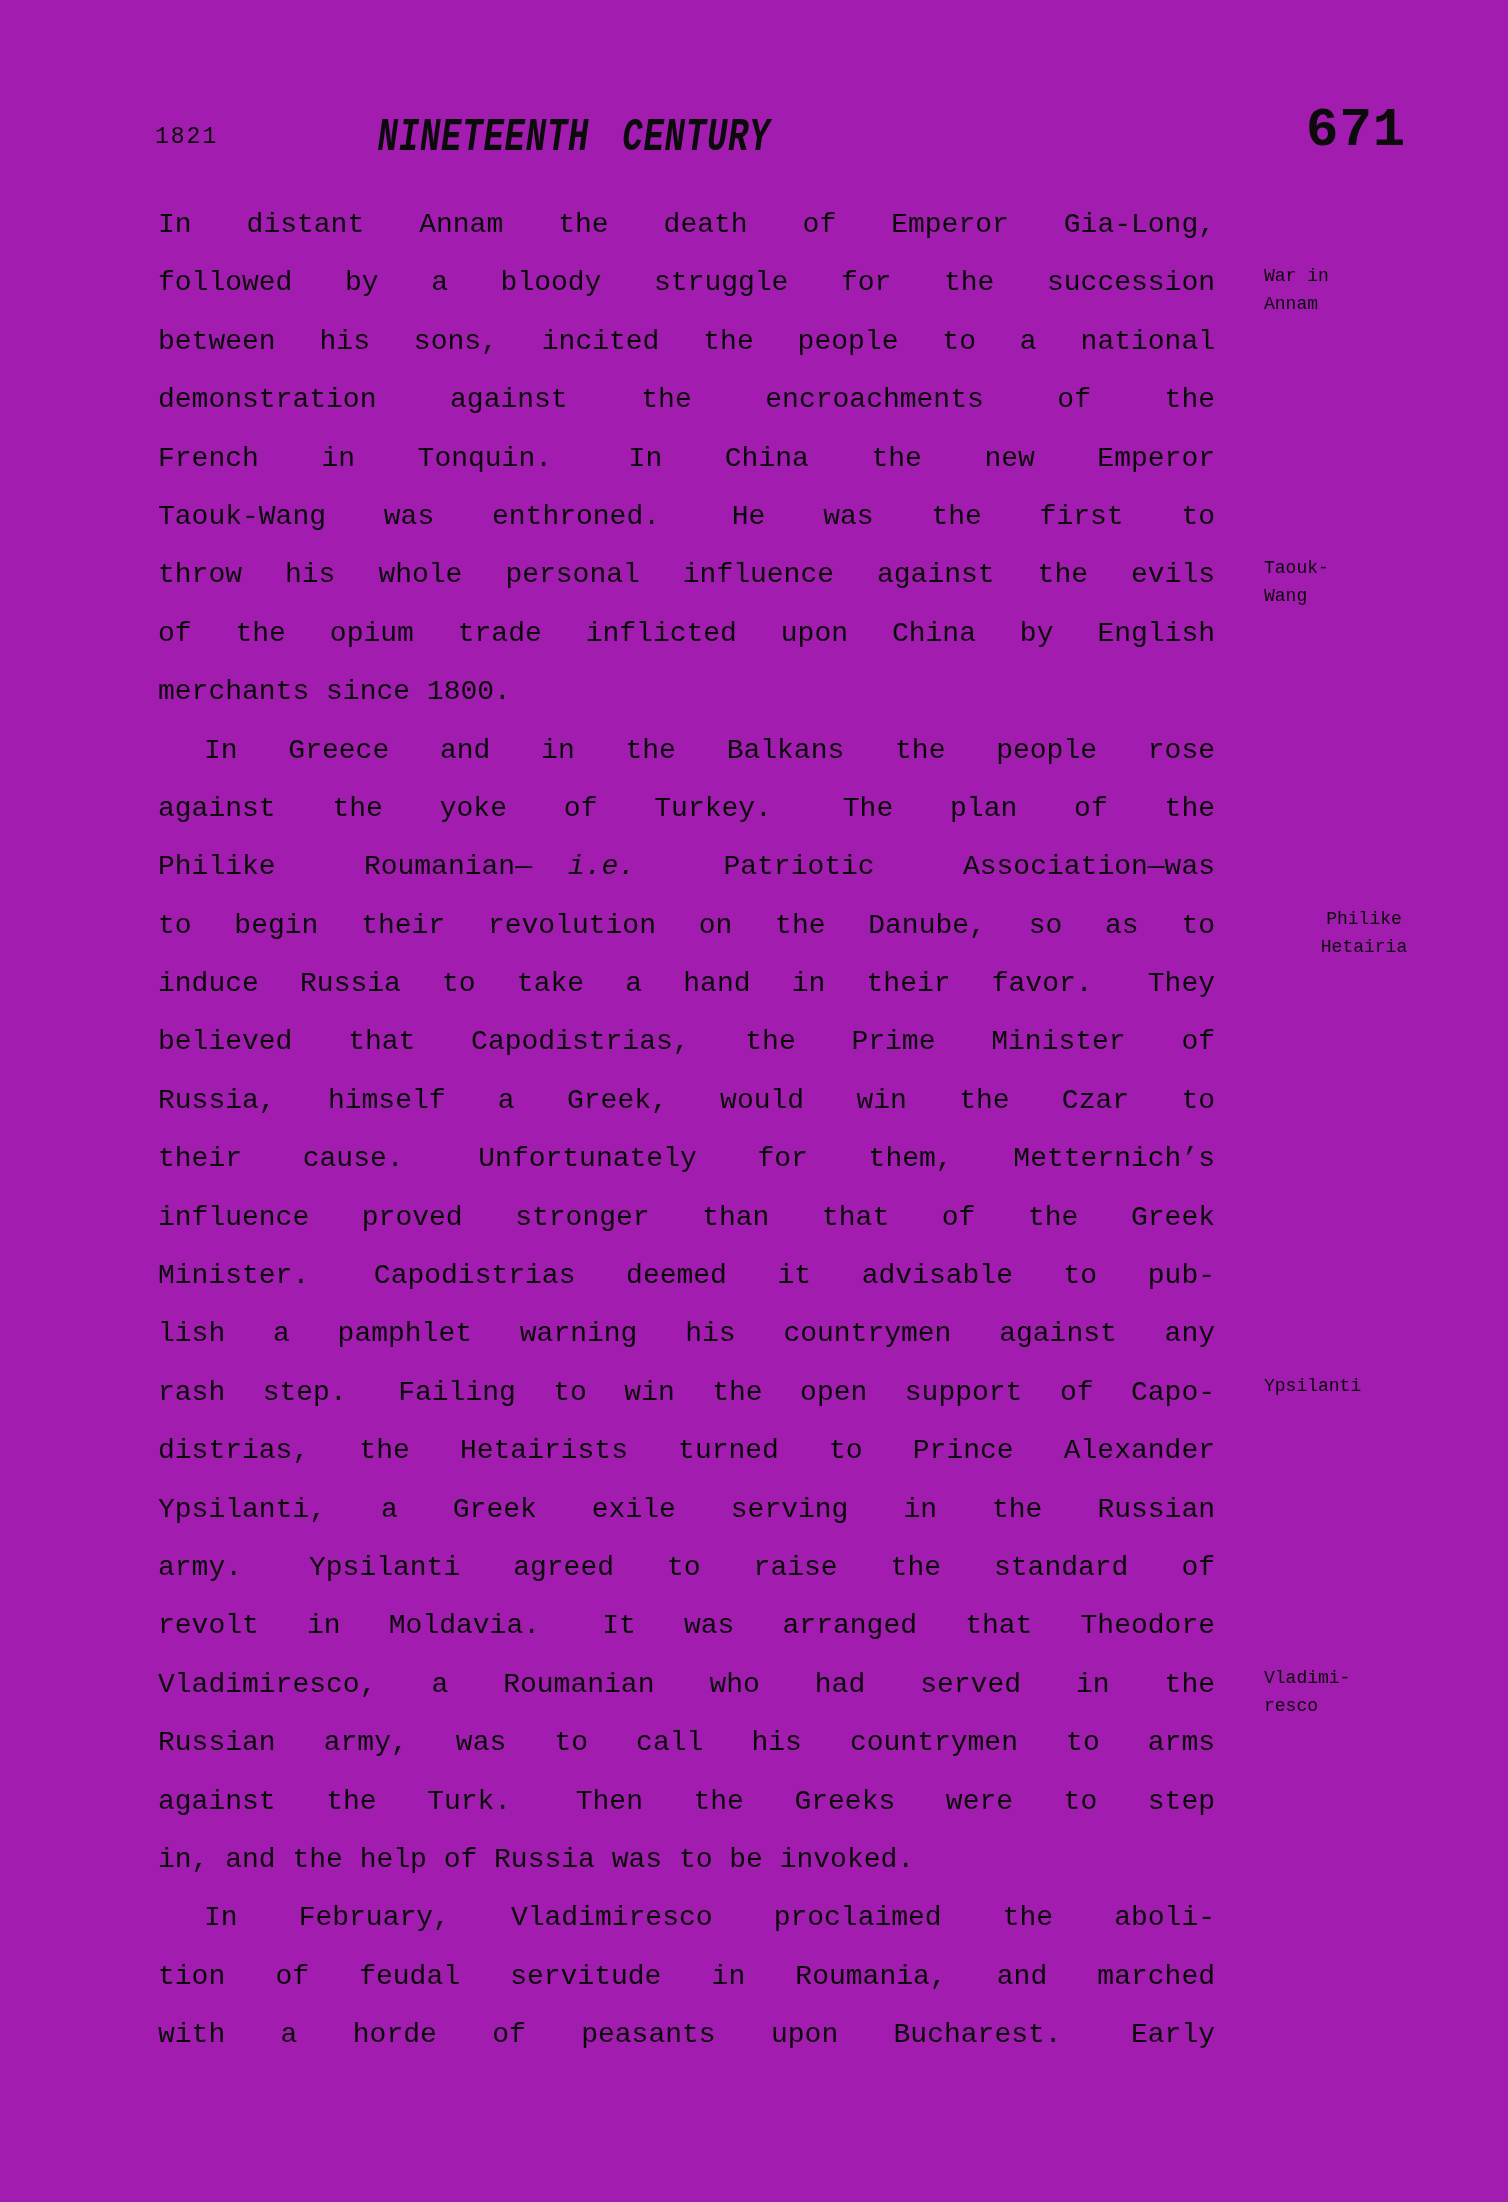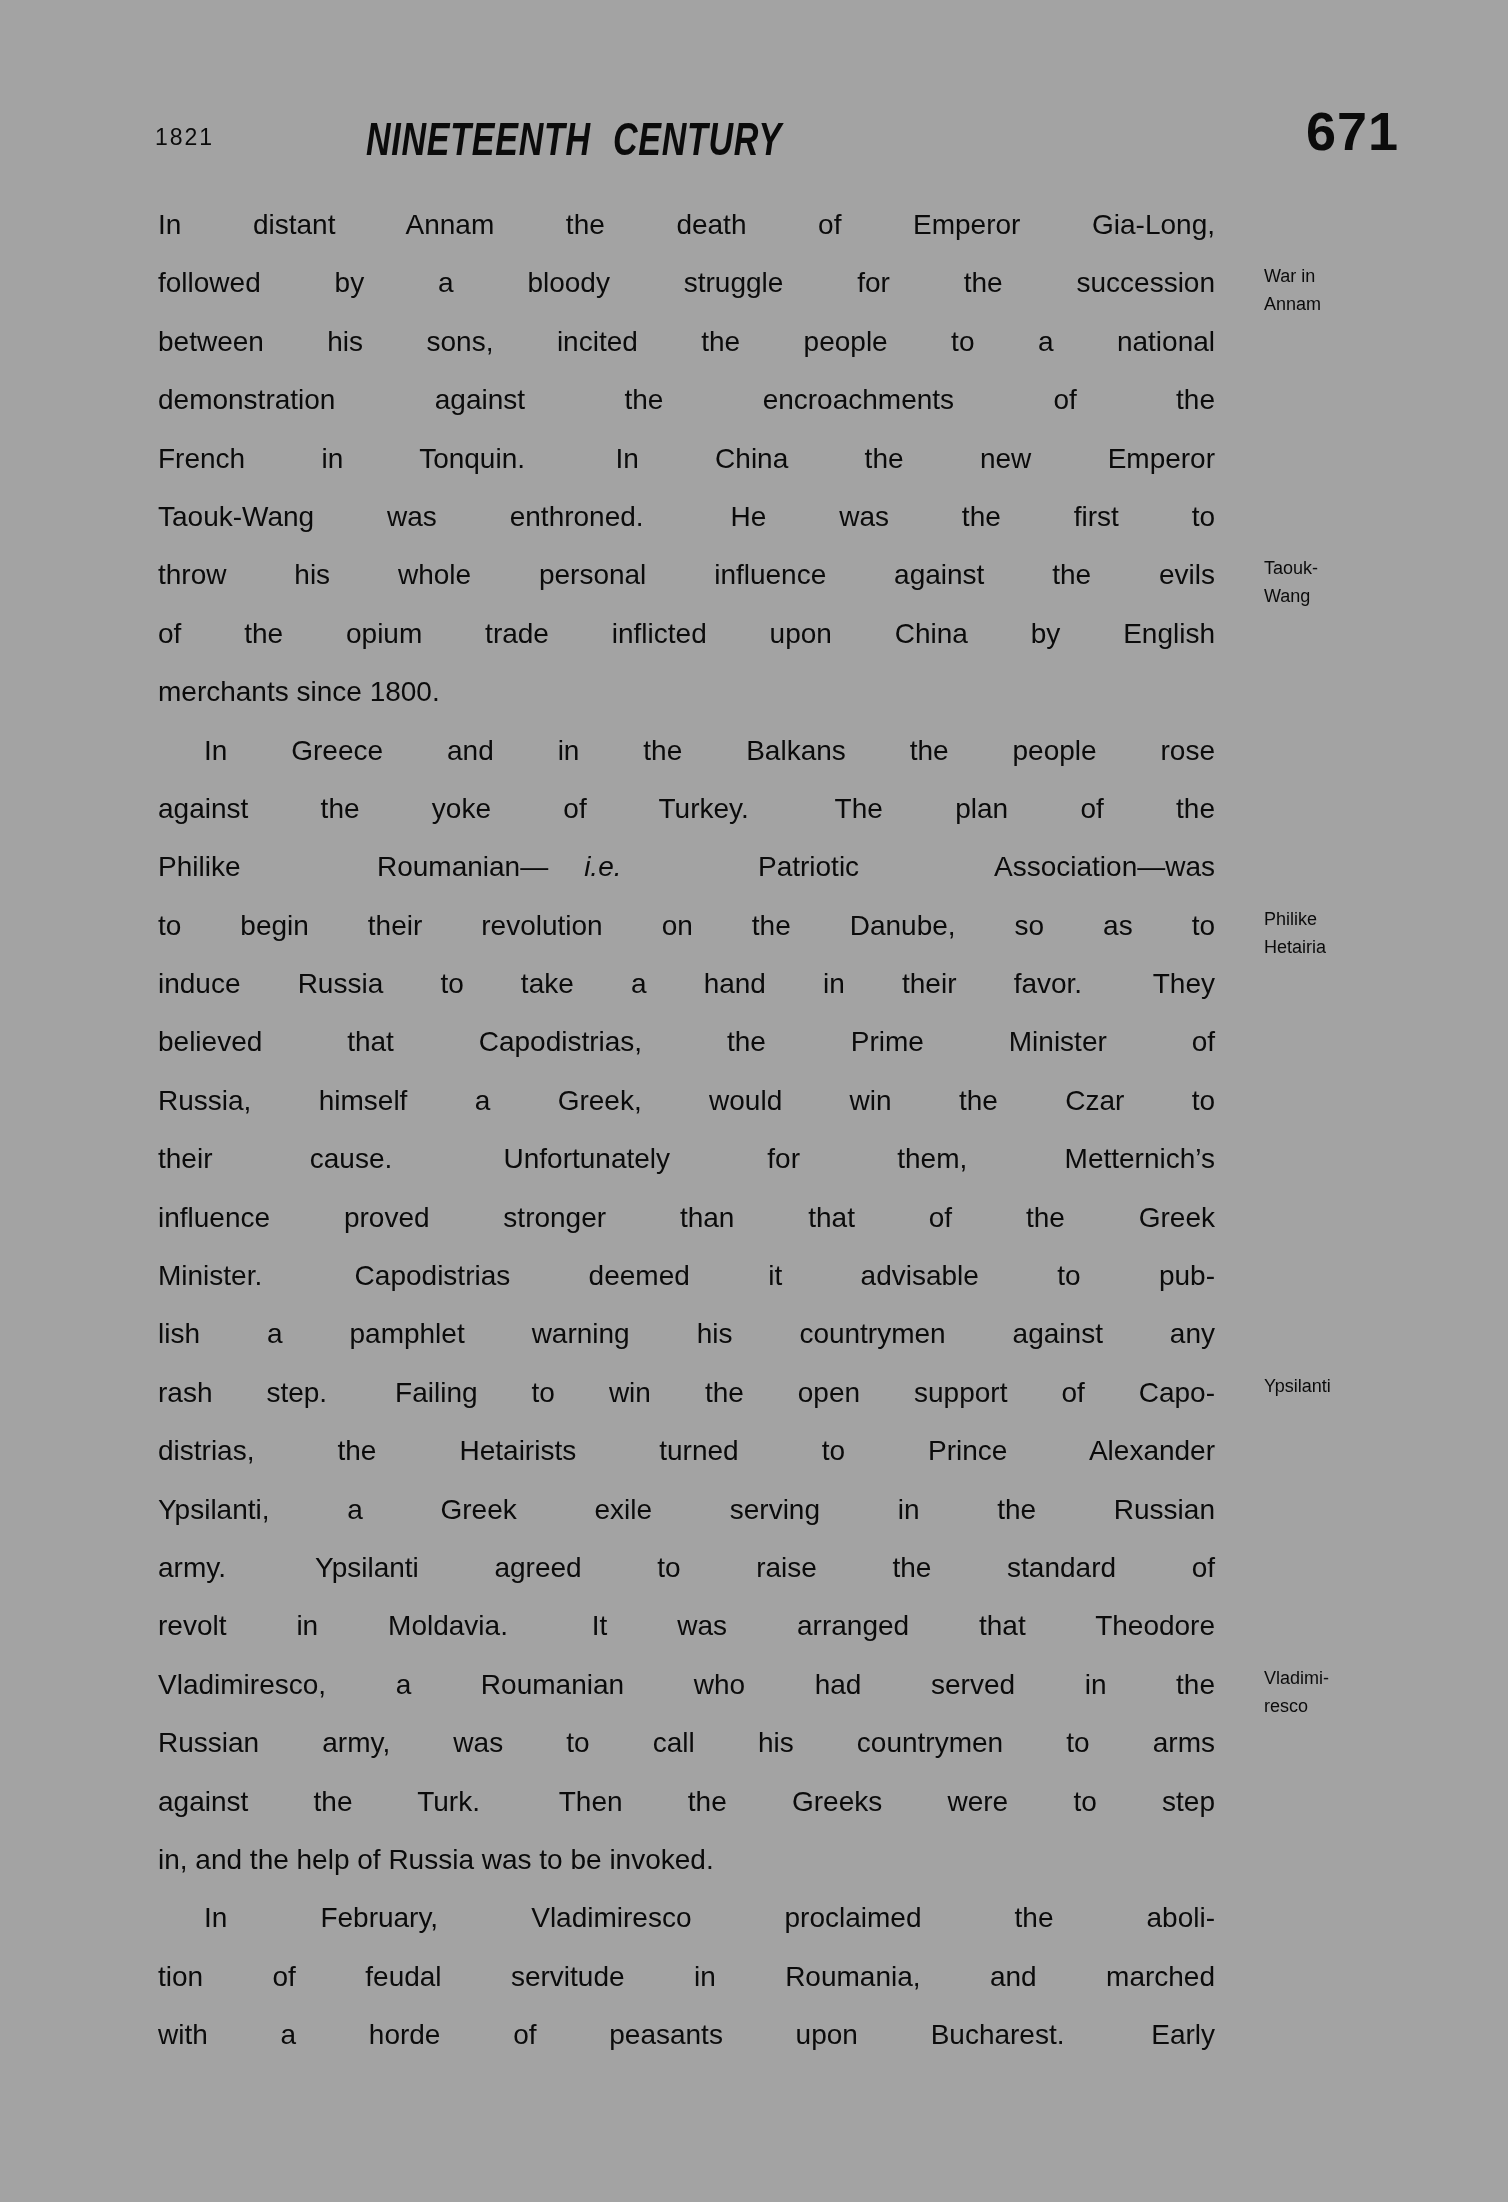--- a/index.html
+++ b/index.html
@@ -1,22 +1,22 @@
 <!DOCTYPE html>
 <html><head>
 <meta charset="utf-8">
 <style>
   html, body { margin: 0; padding: 0; background: #ffffff; }
 
   .page {
     position: relative;
     width: 1508px;
     height: 2202px;
-    background: #a3a3a3;
-    font-family: Liberation Sans, sans-serif;
+    background: #a21caf;
+    font-family: Liberation Mono, monospace;
     color: #0b0b0b;
     overflow: hidden;
   }
 
   
   .hdr-year {
     position: absolute;
     left: 155px;
     top: 124px;
     font-size: 23px;
@@ -120,21 +120,21 @@
 
   <div id="margin-notes">
       <div class="margin-note" style="top: 262.4px;">
         <div>War in</div>
         <div>Annam</div>
       </div>
       <div class="margin-note" style="top: 554.4px;">
         <div>Taouk-</div>
         <div>Wang</div>
       </div>
-      <div class="margin-note" style="top: 904.8px;">
+      <div class="margin-note" style="top: 904.8px; text-align: center;">
         <div>Philike</div>
         <div>Hetairia</div>
       </div>
       <div class="margin-note" style="top: 1372px;">
         <div>Ypsilanti</div>
       </div>
       <div class="margin-note" style="top: 1664px;">
         <div>Vladimi-</div>
         <div>resco</div>
       </div>

